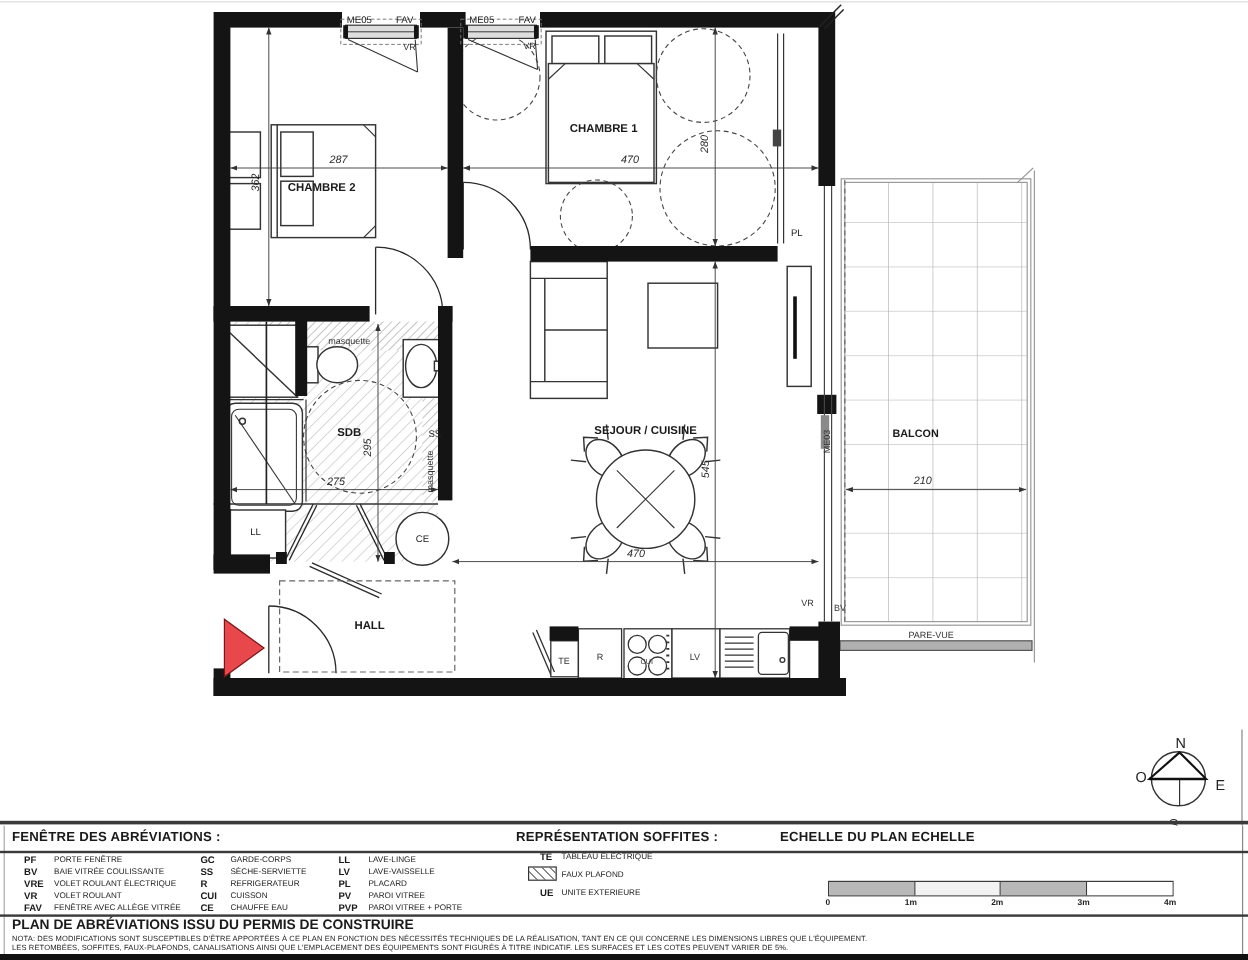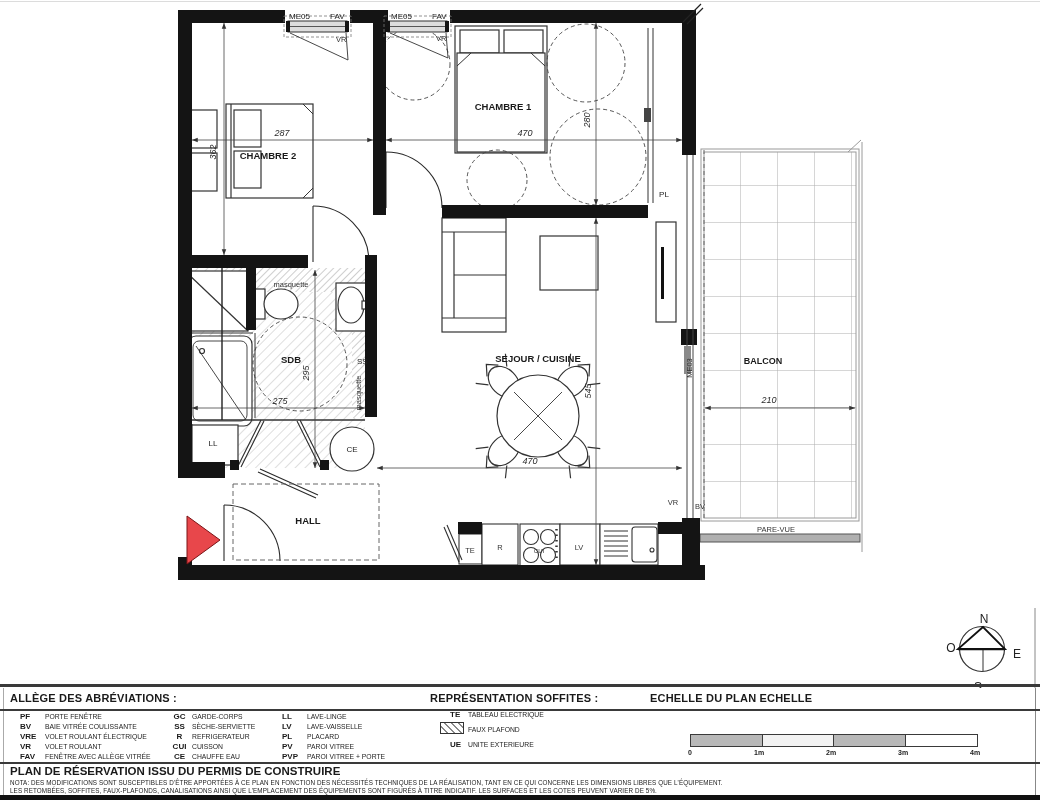--- a/index.html
+++ b/index.html
@@ -14,21 +14,21 @@
   svg text.tag8 { font-size:8px; fill:#222; }
   svg text.tiny { font-size:6px; fill:#333; }
   svg text.cmp  { font-size:12px; fill:#222; }
 
   .abs { position:absolute; }
   .rule { position:absolute; background:#3a3a3a; }
   .leg-head { position:absolute; font-weight:bold; font-size:11px; letter-spacing:.2px; white-space:nowrap; }
   .leg-item { position:absolute; white-space:nowrap; height:10px; }
   .leg-item .ab { display:inline-block; font-weight:bold; font-size:8px; vertical-align:top; }
   .leg-item .de { display:inline-block; font-size:6.8px; color:#222; vertical-align:top; padding-top:1px; }
-  .c1 .ab { width:25px; } .c2 .ab { width:25px;text-align:center; } .c3 .ab { width:25px; } .c4 .ab { width:18px; }
+  .c1 .ab { width:25px; } .c2 .ab { width:25px; } .c3 .ab { width:25px; } .c4 .ab { width:18px; }
   .swatch {
     position:absolute; width:24px; height:12px; border:1px solid #333; box-sizing:border-box;
     background:repeating-linear-gradient(45deg,#fff 0 4px,#8a8a8a 4px 5px);
   }
   .scalebar { position:absolute; display:flex; border:1px solid #3a3a3a; box-sizing:border-box; }
   .scalebar .seg { height:100%; border-right:1px solid #3a3a3a; box-sizing:border-box; }
   .scalebar .seg:last-child { border-right:none; }
   .tick { position:absolute; font-size:7px; font-weight:bold; color:#222; }
   .foot-title { position:absolute; font-weight:bold; font-size:11.5px; white-space:nowrap; }
   .nota { position:absolute; font-size:6.3px; color:#222; white-space:nowrap; letter-spacing:.1px; }
@@ -298,21 +298,21 @@
       <text class="cmp" x="951" y="652" text-anchor="middle" stroke="none">O</text>
     </g>
 
     <line x1="1035" y1="608" x2="1035" y2="688" stroke="#888" stroke-width="1"></line>
   </svg>
 
   <div class="rule" style="left:0;top:684px;width:1040px;height:3px;"></div>
   <div class="abs" style="left:3px;top:688px;width:1px;height:107px;background:#aaa;"></div>
   <div class="abs" style="left:1035px;top:688px;width:1px;height:108px;background:#888;"></div>
 
-  <div class="leg-head" style="left:10px;top:692px;">ALLÈGE DES ABRÉVIATIONS :</div>
+  <div class="leg-head" style="left:10px;top:692px;">FENÊTRE DES ABRÉVIATIONS :</div>
   <div class="leg-head" style="left:430px;top:692px;">REPRÉSENTATION SOFFITES :</div>
   <div class="leg-head" style="left:650px;top:692px;">ECHELLE DU PLAN ECHELLE</div>
   <div class="rule" style="left:0;top:709px;width:1040px;height:2px;"></div>
 
   <div class="leg-item c1" style="left:20px;top:712px;"><span class="ab">PF</span><span class="de">PORTE  FENÊTRE</span></div>
   <div class="leg-item c1" style="left:20px;top:722px;"><span class="ab">BV</span><span class="de">BAIE VITRÉE COULISSANTE</span></div>
   <div class="leg-item c1" style="left:20px;top:732px;"><span class="ab">VRE</span><span class="de">VOLET ROULANT ÉLECTRIQUE</span></div>
   <div class="leg-item c1" style="left:20px;top:742px;"><span class="ab">VR</span><span class="de">VOLET ROULANT</span></div>
   <div class="leg-item c1" style="left:20px;top:752px;"><span class="ab">FAV</span><span class="de">FENÊTRE AVEC ALLÈGE VITRÉE</span></div>
 
@@ -339,17 +339,17 @@
     <div class="seg" style="width:25%;background:#b8b8b8;"></div>
     <div class="seg" style="width:25%;background:#ffffff;"></div>
   </div>
   <span class="tick" style="left:688px;top:749px;">0</span>
   <span class="tick" style="left:754px;top:749px;">1m</span>
   <span class="tick" style="left:826px;top:749px;">2m</span>
   <span class="tick" style="left:898px;top:749px;">3m</span>
   <span class="tick" style="left:970px;top:749px;">4m</span>
 
   <div class="rule" style="left:0;top:762px;width:1040px;height:1.5px;"></div>
-  <div class="foot-title" style="left:10px;top:765px;">PLAN DE RÉSERVATION ISSU DU PERMIS DE CONSTRUIRE</div>
+  <div class="foot-title" style="left:10px;top:765px;">PLAN DE ABRÉVIATIONS ISSU DU PERMIS DE CONSTRUIRE</div>
   <div class="nota" style="left:10px;top:779px;">NOTA: DES MODIFICATIONS SONT SUSCEPTIBLES D'ÊTRE APPORTÉES À CE PLAN EN FONCTION DES NÉCESSITÉS TECHNIQUES DE LA RÉALISATION, TANT EN CE QUI CONCERNE LES DIMENSIONS LIBRES QUE L'ÉQUIPEMENT.</div>
   <div class="nota" style="left:10px;top:787px;">LES RETOMBÉES, SOFFITES, FAUX-PLAFONDS, CANALISATIONS AINSI QUE L'EMPLACEMENT DES ÉQUIPEMENTS SONT FIGURÉS À TITRE INDICATIF. LES SURFACES ET LES COTES PEUVENT VARIER DE 5%.</div>
   <div class="abs" style="left:0;top:795px;width:1040px;height:5px;background:#111;"></div>
 </div>
 
 </body></html>

